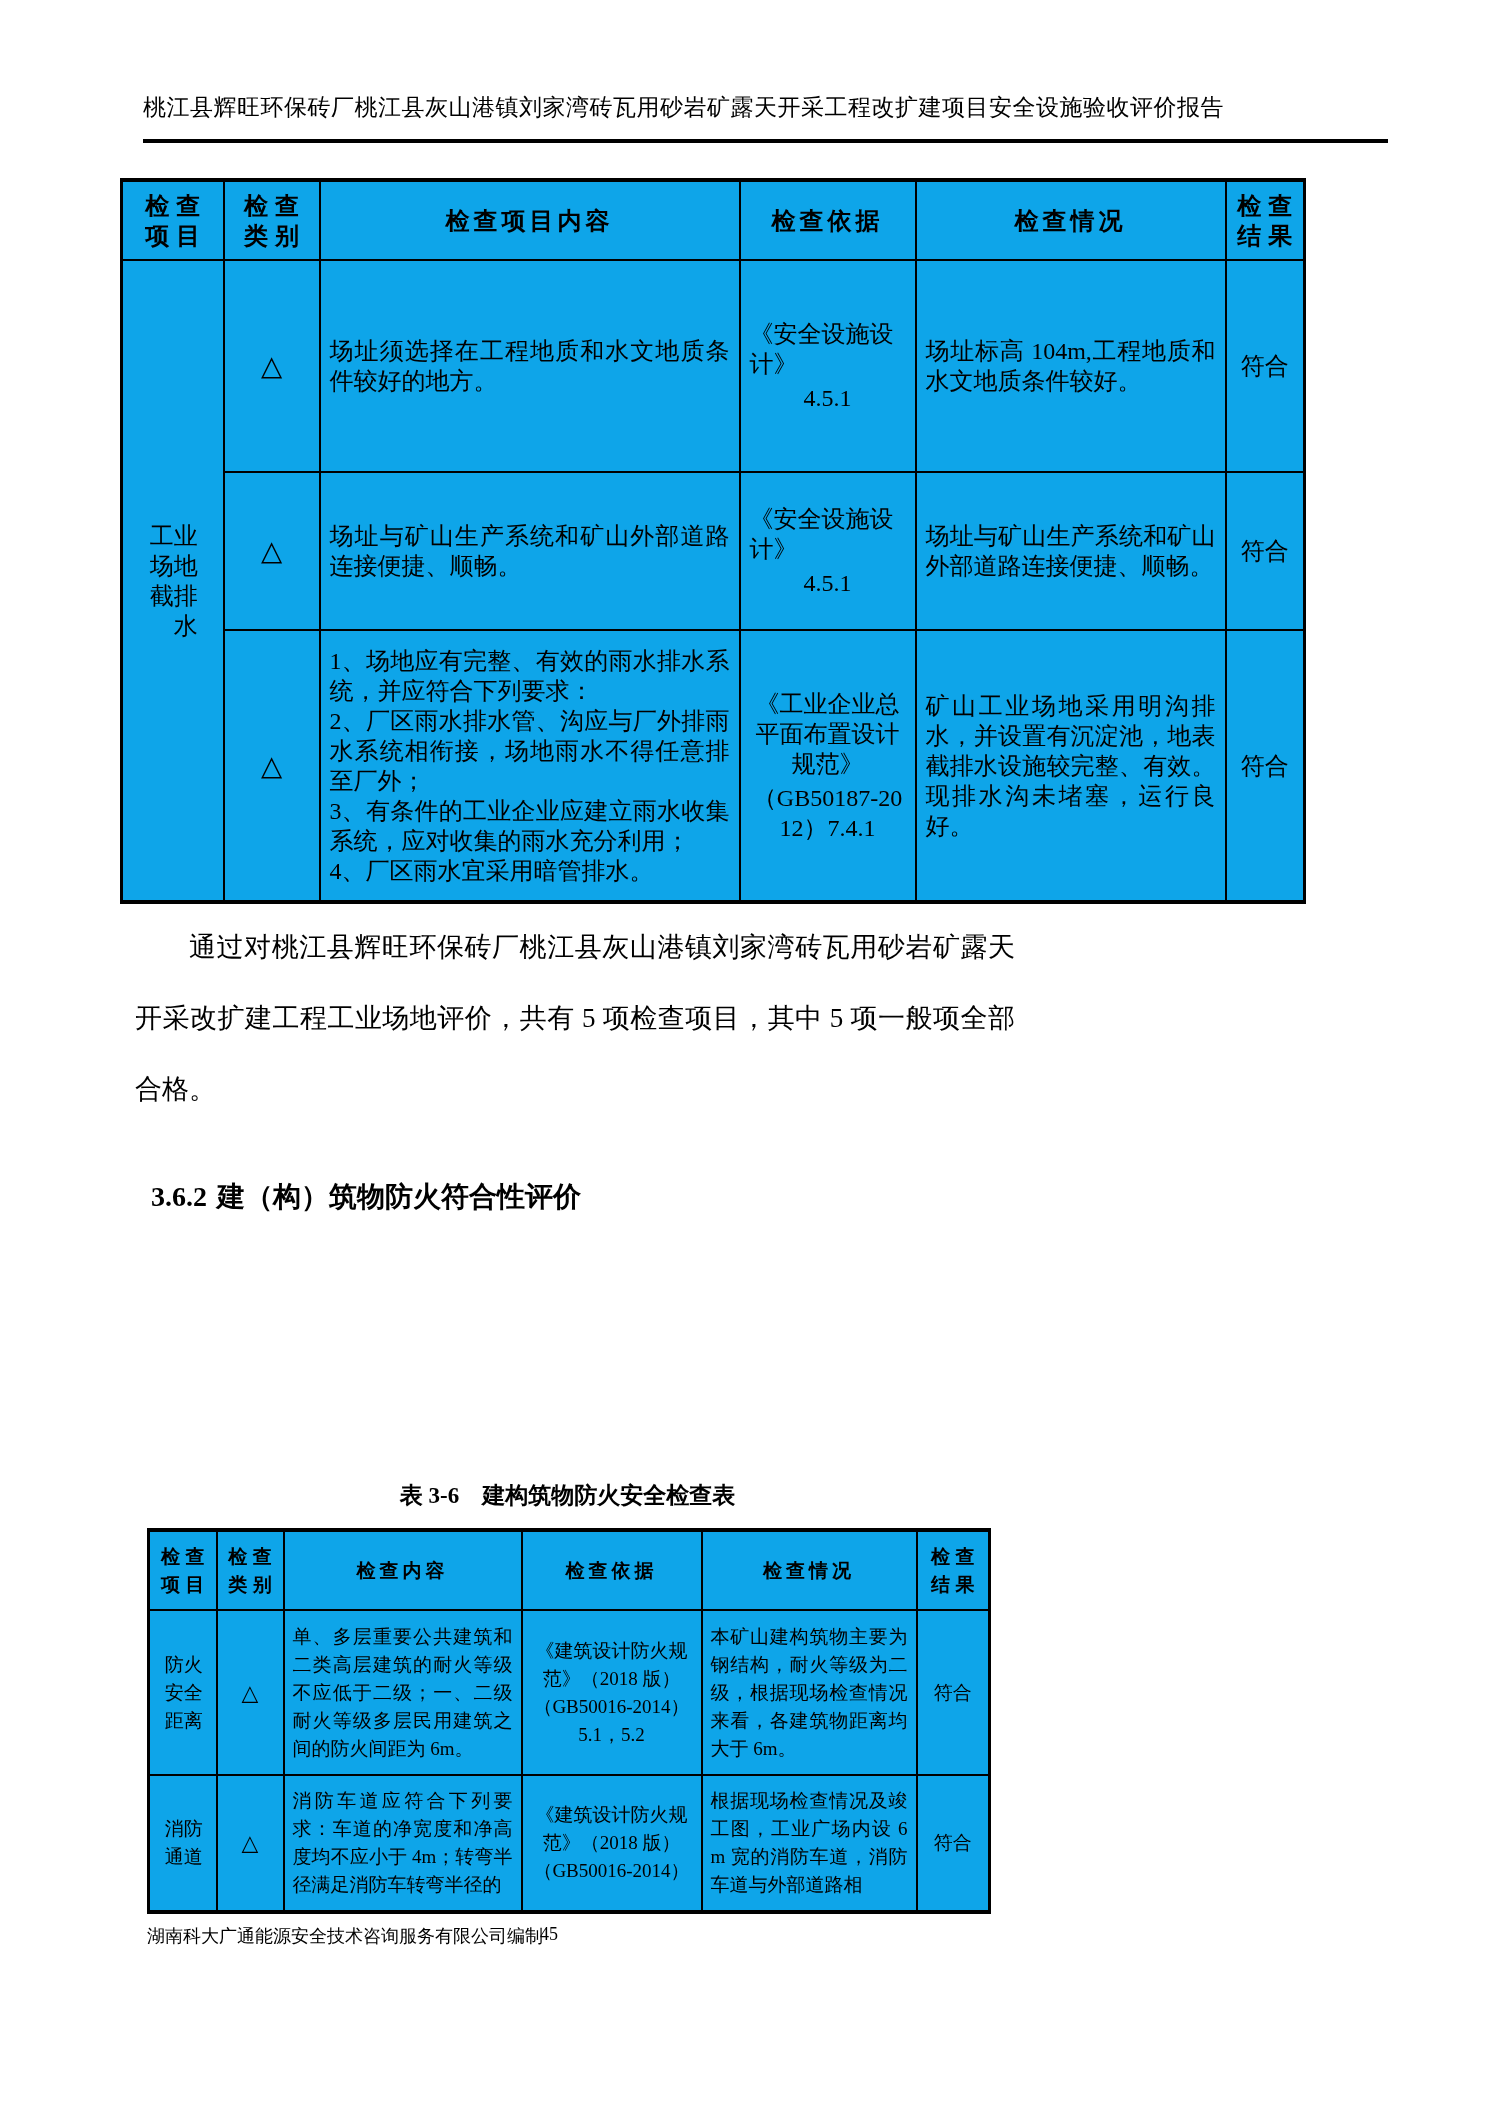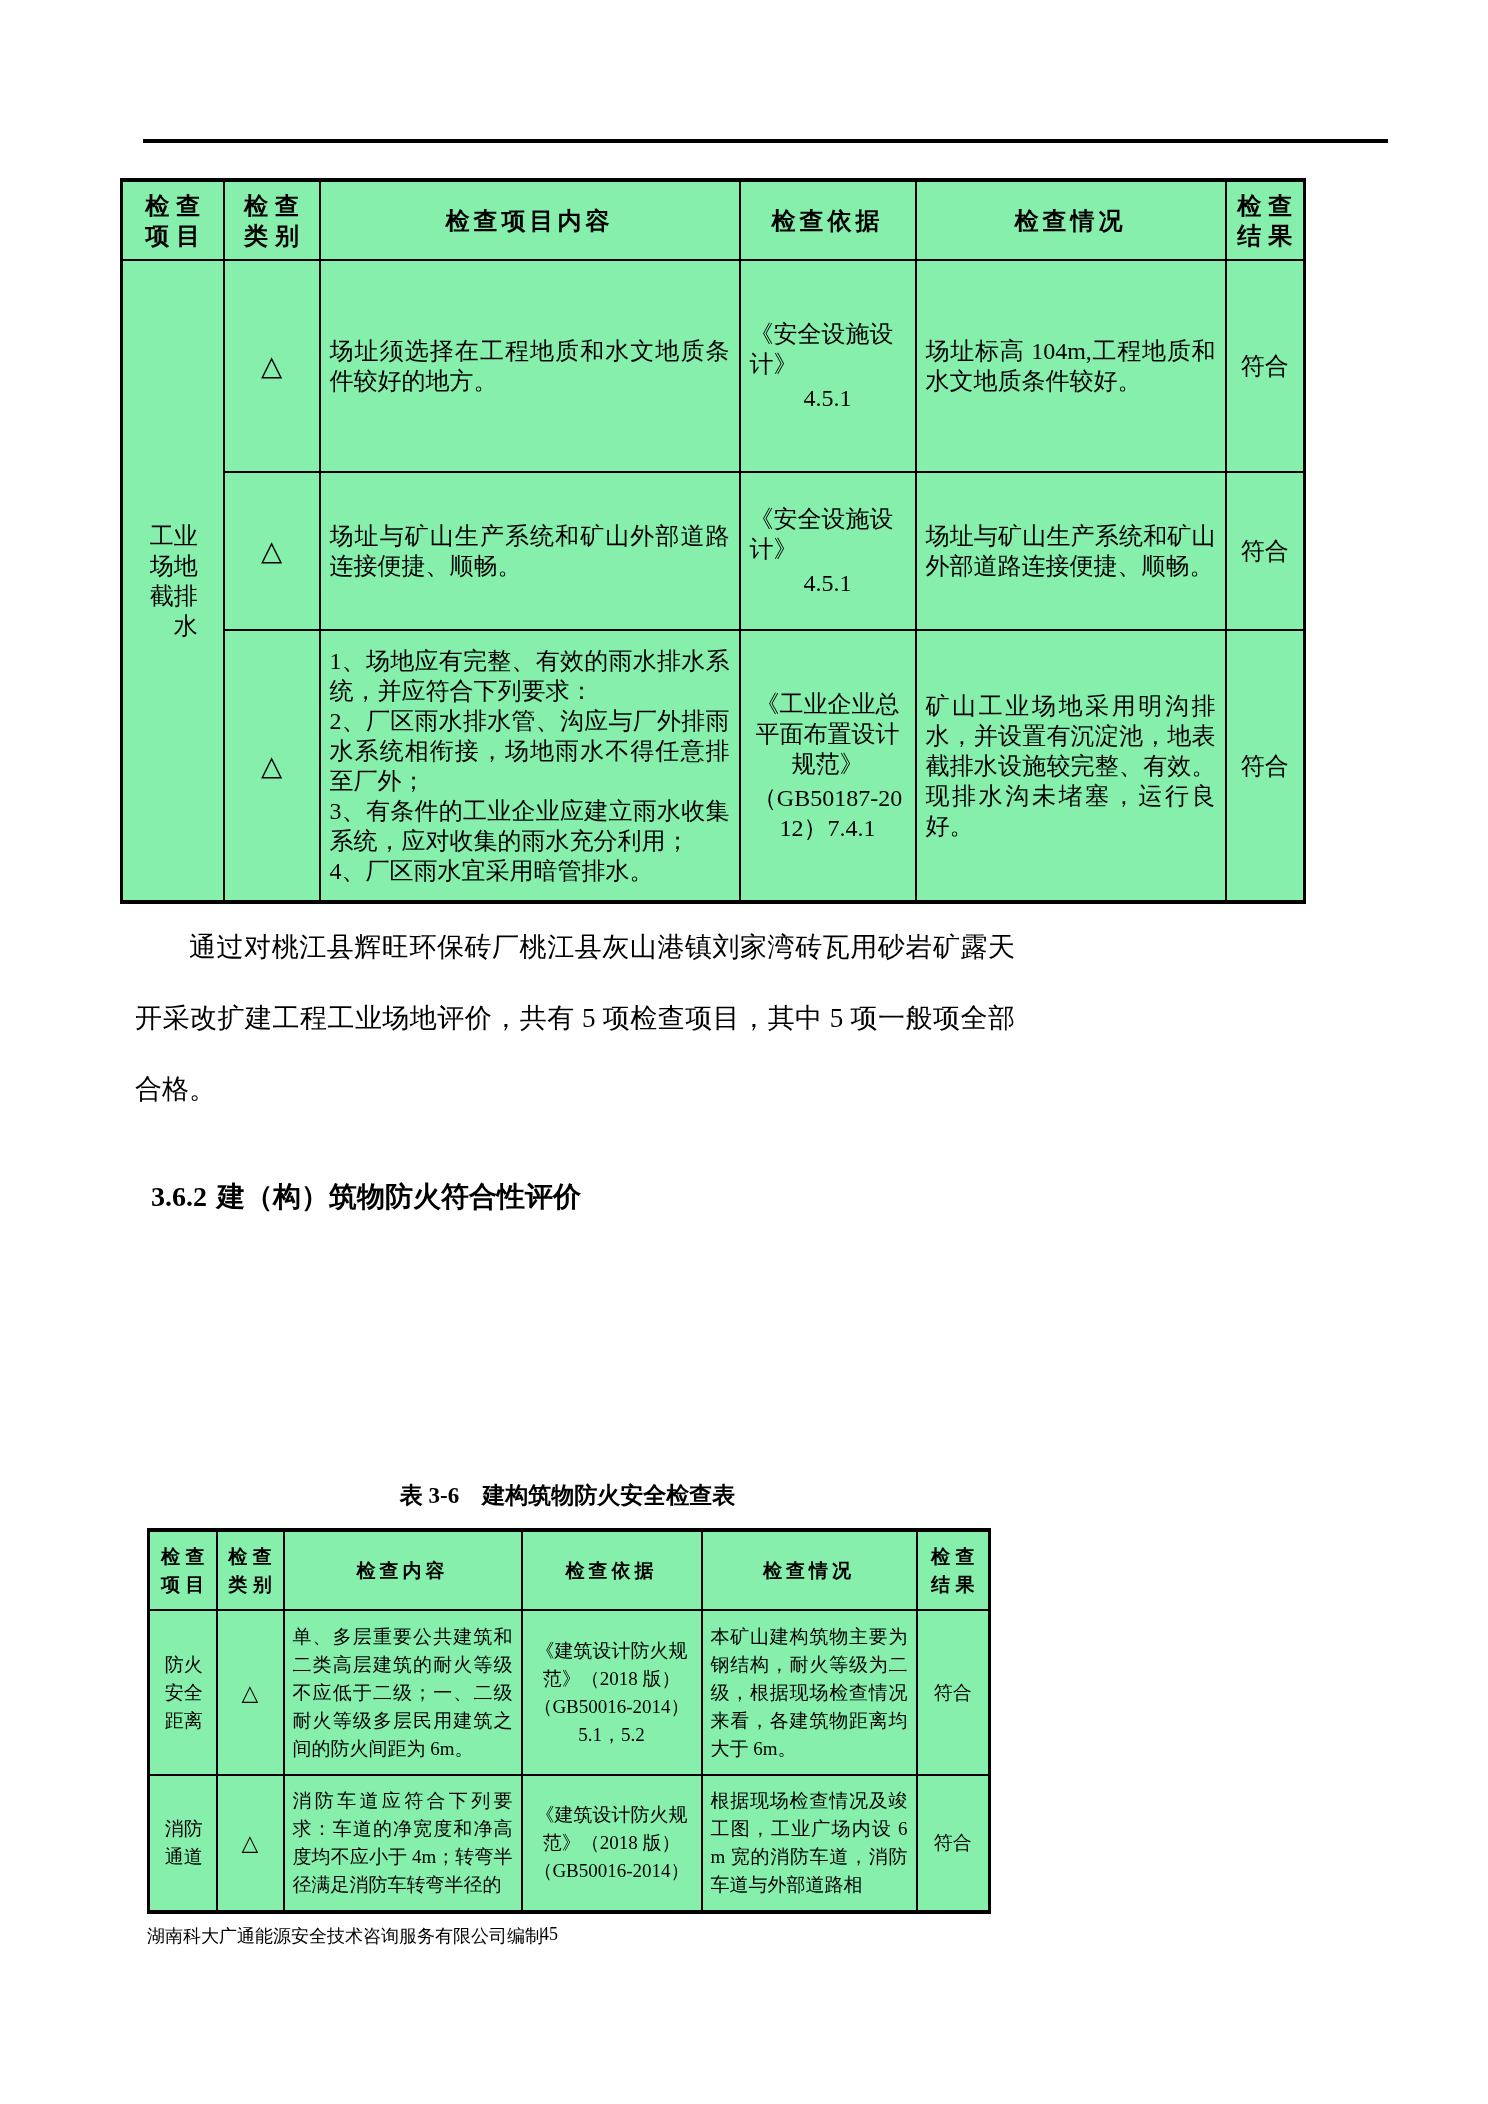--- a/index.html
+++ b/index.html
@@ -10,21 +10,21 @@
   }
   
   .page-header{
     position:absolute;top:92px;left:143px;width:1250px;
     font-size:23px;letter-spacing:0.5px;white-space:nowrap;
   }
   .header-rule{
     position:absolute;top:139px;left:143px;width:1245px;height:4px;background:#000;
   }
   
-  table{border-collapse:collapse;table-layout:fixed;position:absolute;background:#86efac;}
+  table{border-collapse:collapse;table-layout:fixed;position:absolute;background:#0ea5e9;}
   table{border:3px solid #000;border-top-width:4px;border-bottom-width:4px;}
   td,th{border:2px solid #000;padding:6px 9px;vertical-align:middle;word-break:break-all;}
   th{font-weight:bold;padding:4px 4px;}
   .hd2{width:2.3em;margin:0 auto;text-align:justify;text-align-last:justify;}
   .hd1{text-align:center;letter-spacing:4px;white-space:nowrap;}
   .cat{text-align:center;font-size:1.15em;}
   .content-cell{text-align:justify;}
   .situation-cell{text-align:justify;}
   .result-cell{text-align:center;}
   .basis-cell{text-align:center;}
@@ -58,20 +58,21 @@
   .t2 td,.t2 th{padding:5px 8px;}
   
   .footer-company{position:absolute;top:1924px;left:147px;font-size:18px;white-space:nowrap;}
   .footer-page{position:absolute;top:1924px;left:540px;font-size:18px;}
 </style>
 </head>
 <body>
 
 <div class="page">
 
+  <div class="page-header">桃江县辉旺环保砖厂桃江县灰山港镇刘家湾砖瓦用砂岩矿露天开采工程改扩建项目安全设施验收评价报告</div>
   <div class="header-rule"></div>
 
   <table class="t1">
     <colgroup>
       <col style="width:102px">
         <col style="width:96px">
         <col style="width:420px">
       <col style="width:176px">
         <col style="width:310px">
         <col style="width:79px">

